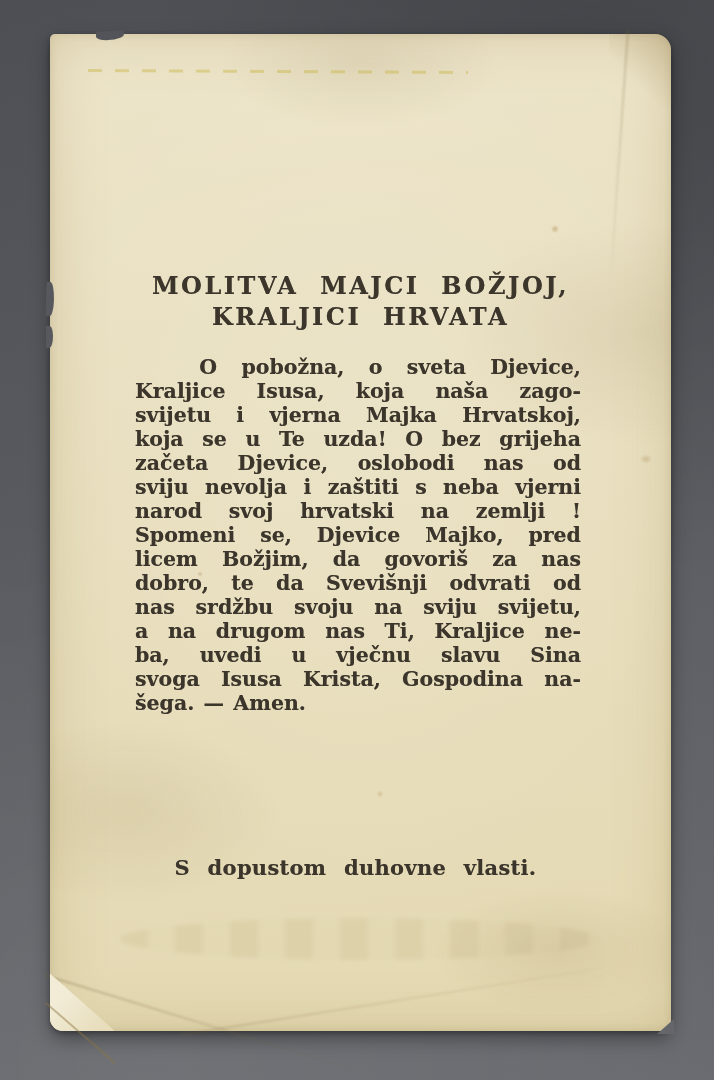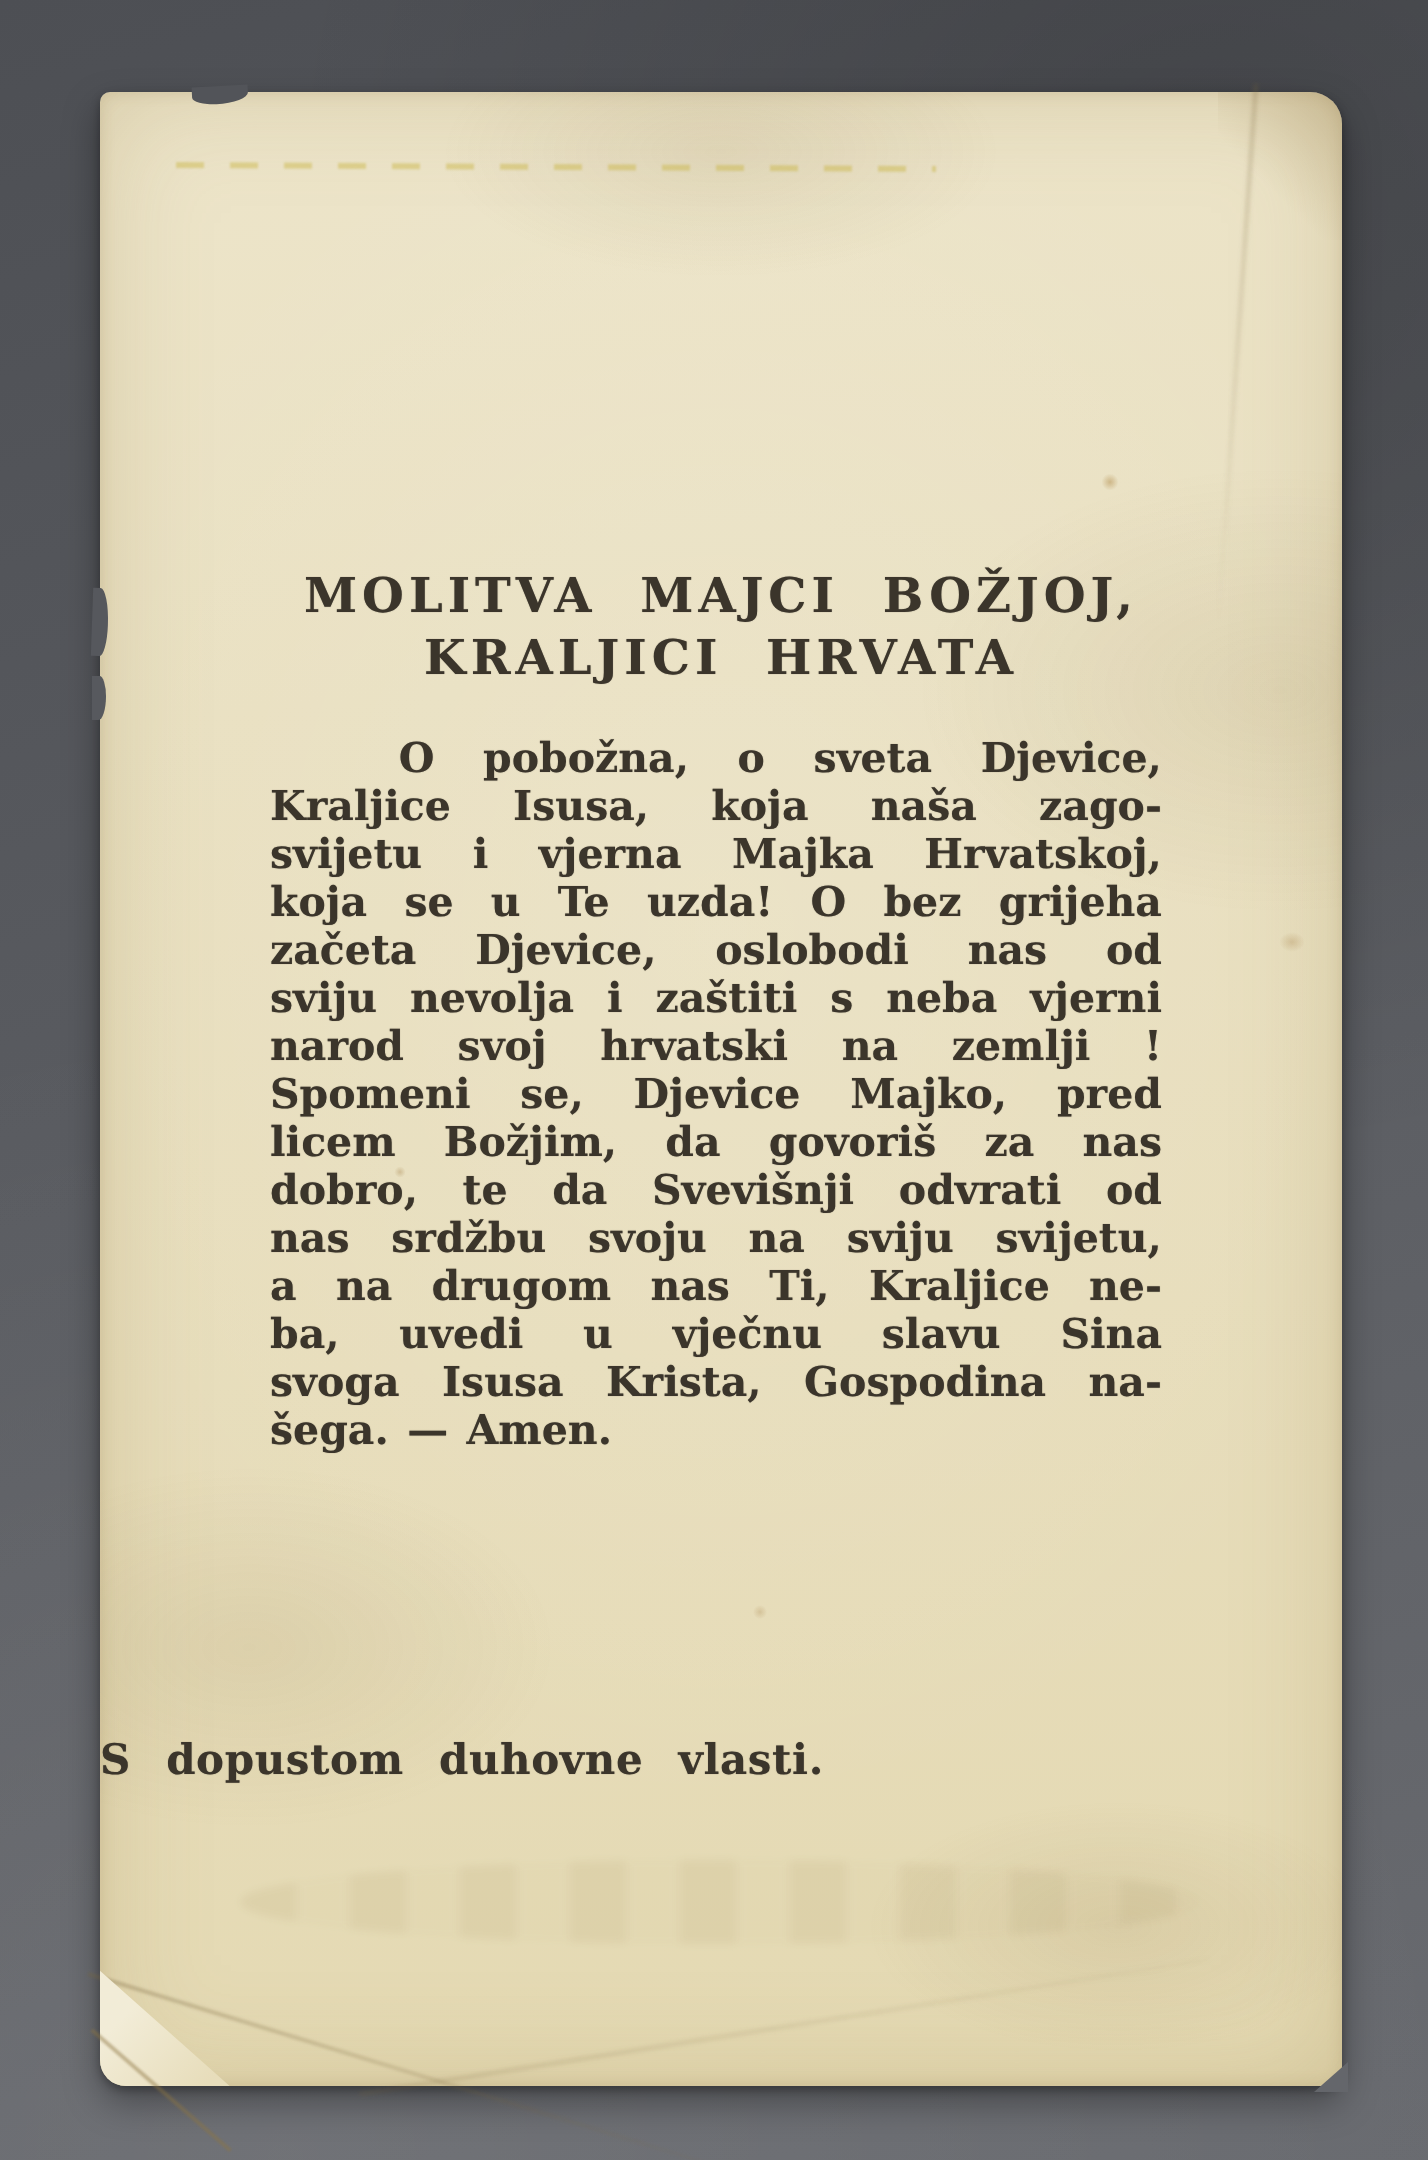--- a/index.html
+++ b/index.html
@@ -18,21 +18,20 @@
     position:absolute; left:50px; top:34px; width:621px; height:997px;
     border-radius:5px 16px 9px 13px;
     background:
       radial-gradient(90% 70% at 50% 42%, rgba(255,255,255,0.12), rgba(255,255,255,0) 65%),
       linear-gradient(175deg, #ede5ca 0%, #e9e0c1 30%, #e7ddbb 62%, #e4d9b2 100%);
     box-shadow:
       0 8px 18px rgba(0,0,0,0.35),
       0 2px 5px rgba(0,0,0,0.30),
       inset 0 0 55px rgba(155,130,75,0.26),
       inset 0 0 8px rgba(130,105,55,0.20);
-    margin-top: 12px;
   }
 
   
   .stains {
     position:absolute; inset:0; border-radius:inherit; pointer-events:none;
     background:
       radial-gradient(6px 6px at 505px 195px, rgba(170,130,60,0.45), rgba(170,130,60,0) 70%),
       radial-gradient(5px 5px at 470px 335px, rgba(150,110,50,0.35), rgba(150,110,50,0) 70%),
       radial-gradient(9px 7px at 596px 425px, rgba(160,120,60,0.28), rgba(160,120,60,0) 70%),
       radial-gradient(4px 4px at 150px 540px, rgba(150,110,50,0.30), rgba(150,110,50,0) 70%),
@@ -126,21 +125,21 @@
     position:absolute; left:85px; top:321px; width:446px;
     color:var(--ink, #3b352b); font-weight:bold; font-size:20.5px; line-height:24px;
     text-shadow:0 0 0.5px rgba(59,53,43,0.5);
   }
   .jline { display:flex; justify-content:space-between; height:24px; white-space:nowrap; }
   .jline:first-child::before { content:""; width:40px; }
   .jline:last-child { justify-content:flex-start; }
   .jline:last-child span { margin-right:0.45em; }
 
   .imprimatur {
-    position:absolute; left:0; right:10px; top:821px; text-align:left;
+    position:absolute; left:0; right:10px; top:821px; text-align:center;
     color:var(--ink, #3b352b); font-weight:bold; font-size:21px;
     word-spacing:10px; letter-spacing:0.3px;
     text-shadow:0 0 0.5px rgba(59,53,43,0.5);
   }
 </style>
 </head>
 <body>
 
 <div class="stage">
   <div class="card">

